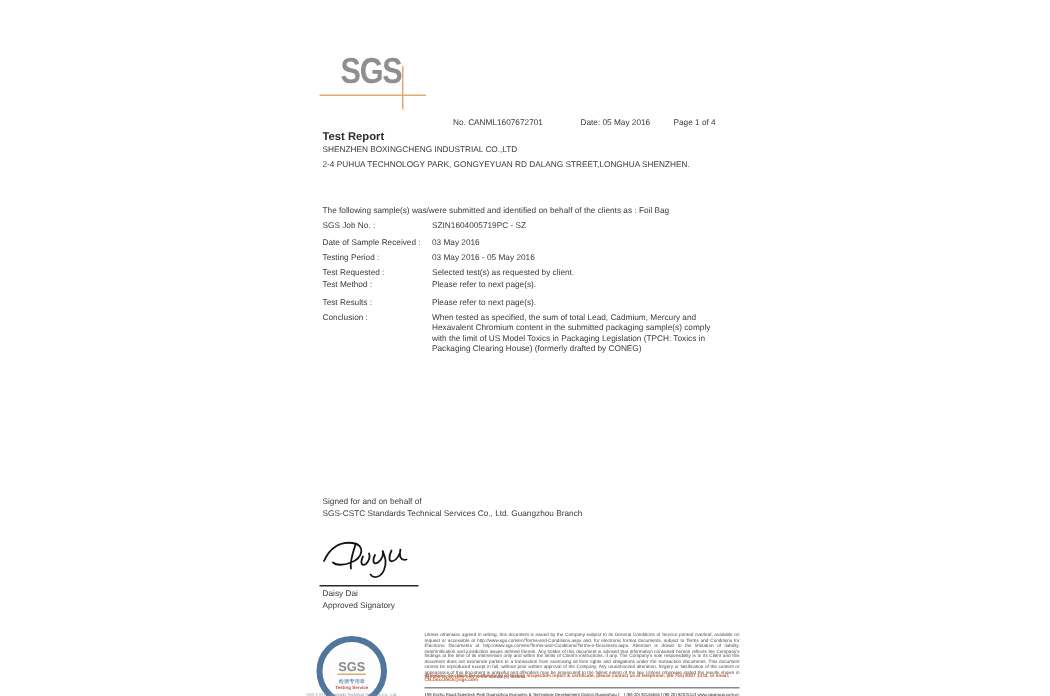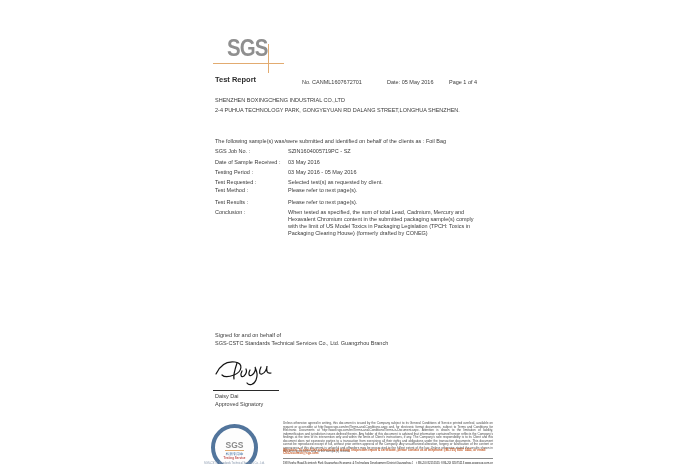--- a/index.html
+++ b/index.html
@@ -7,21 +7,21 @@
           font-family:Liberation Sans, sans-serif;color:#3a3a3a;margin-top:20px;}
   .abs{position:absolute;}
 
   
   .sgs-word{left:227px;top:16px;font-size:24px;font-weight:bold;color:#8f8f8f;
             letter-spacing:-1px;transform:scaleX(.85);transform-origin:left top;line-height:1;}
   .logo-hline{left:213px;top:43px;width:71px;height:1.3px;background:#e2ab70;}
   .logo-vline{left:268px;top:24px;width:1.3px;height:29px;background:#e2ab70;}
 
   
-  .title{left:215px;top:55px;font-size:7.5px;font-weight:bold;color:#2d2d2d;text-align:center;}
+  .title{left:215px;top:66px;font-size:7.5px;font-weight:bold;color:#2d2d2d;text-align:center;}
   .meta{font-size:5.5px;color:#3a3a3a;top:58.5px;}
   .m-no{left:302px;} .m-date{left:387px;} .m-page{left:449px;}
   .client1{left:215px;top:77px;font-size:5.5px;}
   .client2{left:215px;top:87px;font-size:5.5px;}
 
   
   .intro{left:215px;top:118px;font-size:5.5px;}
   .details{left:215px;top:128px;width:278px;font-size:5.5px;}
   .drow{display:flex;line-height:7px;}
   .dlabel{width:73px;flex:0 0 73px;}

